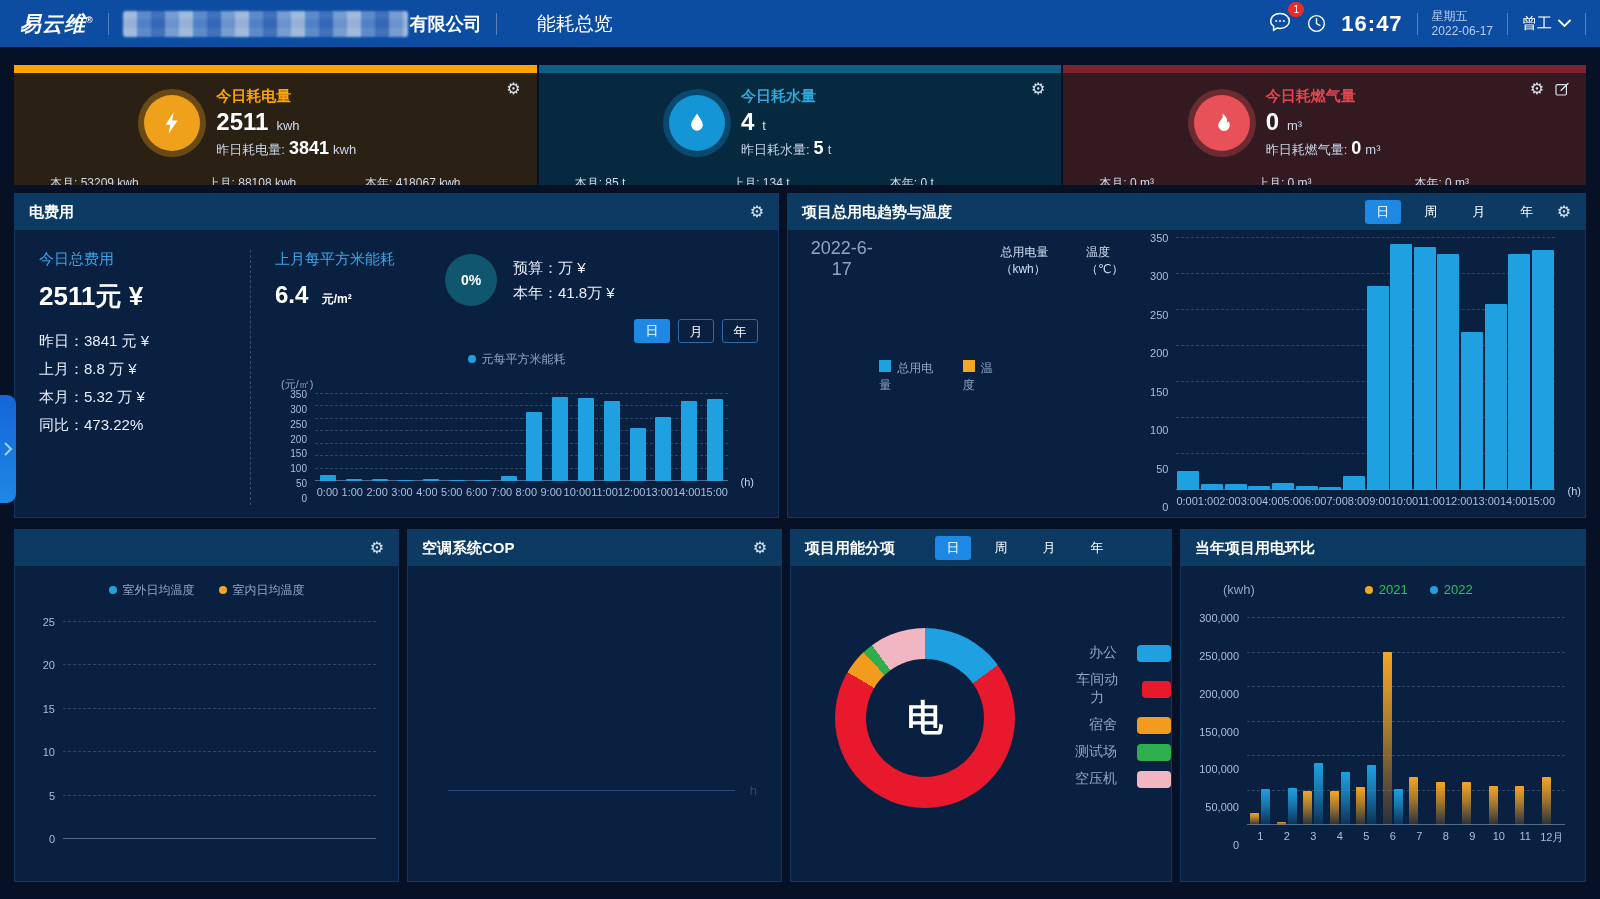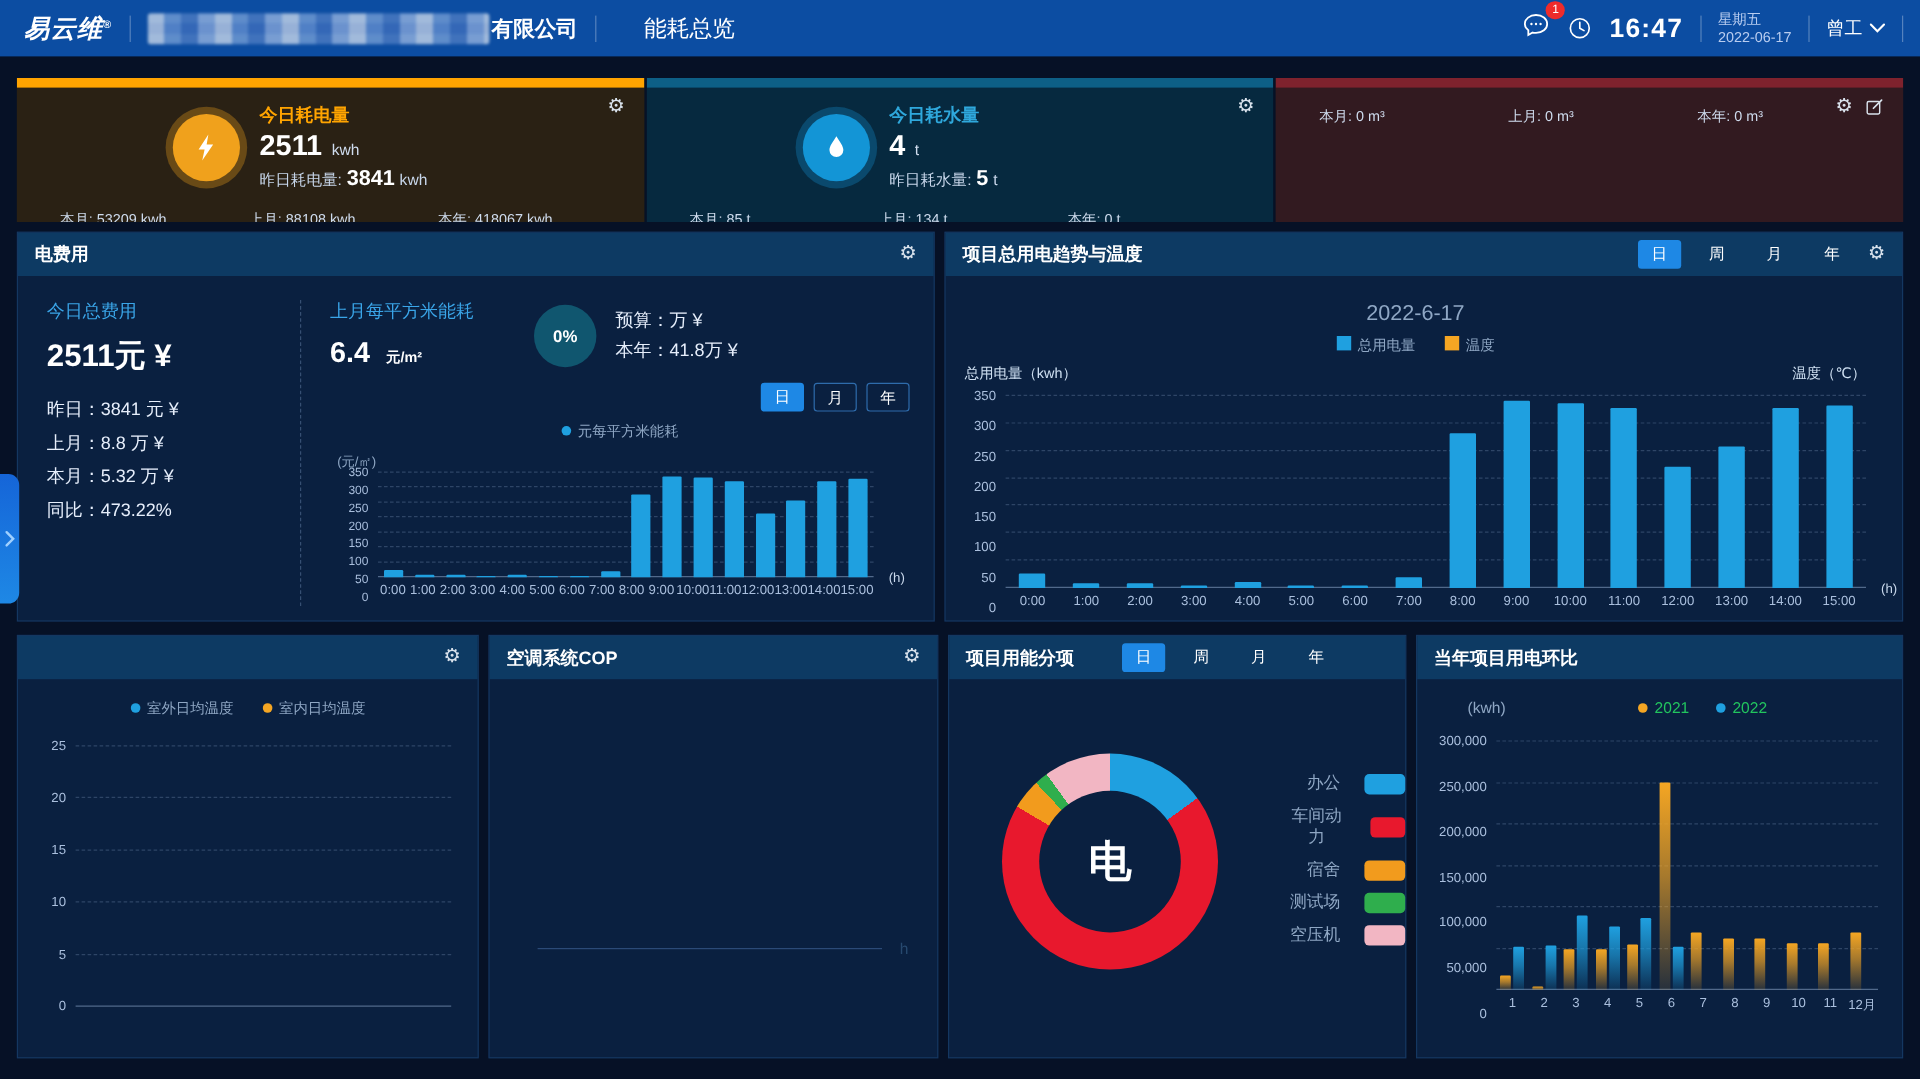--- a/index.html
+++ b/index.html
@@ -86,21 +86,21 @@
   .ax-zero{ position:absolute; left:0; right:0; border-top:1px solid rgba(140,165,200,.55); }
   .ax-bars{ position:absolute; left:0; right:0; top:0; bottom:0; display:flex; align-items:flex-end; }
   .ax-cell{ flex:1; display:flex; align-items:flex-end; justify-content:center; height:100%; gap:2px; }
   .ax-bar{ border-radius:1px 1px 0 0; }
   .ax-x{ display:flex; padding-top:5px; }
   .ax-x span{ flex:1; text-align:center; font-size:11px; color:#aabfdd; white-space:nowrap; }
   .ax-xunit{ position:absolute; right:-26px; bottom:-7px; font-size:11px; color:#c9d8ec; }
   .chart-cost{ height:104px; margin:26px 30px 0 6px; }
   .chart-cost .ax-y .ax-tick{ font-size:10px; }
   
-  .trend-body{ display:flex; flex-direction:column; padding:21px 30px 10px 16px; }
+  .trend-body{ display:flex; padding:8px 30px 10px 16px; }
   .chart-date{ text-align:center; font-size:18px; color:#8fa7c4; }
   .axis-units{ display:flex; justify-content:space-between; font-size:12px; color:#cfe0f2; margin:6px 0 10px 0; }
   .chart-trend{ flex:1; }
   
   .chart-temp{ position:absolute; top:56px; left:14px; right:22px; bottom:42px; }
   .cop-axis{ position:absolute; left:40px; right:46px; bottom:90px; border-top:1px solid #2b4a77; }
   .cop-h{ position:absolute; right:24px; bottom:83px; font-size:13px; color:#27496f; }
   .bd-body{ display:flex; }
   .donut-wrap{ position:relative; width:180px; height:180px; margin:62px 0 0 44px; }
   .donut{ width:180px; height:180px; border-radius:50%; }
@@ -221,20 +221,32 @@
 
     <div class="kpi-card" style="--bg: #321a20; --strip: #7e222d; --accent: #e2454f; --iconbg: #e85157; --iconring: rgba(232,81,87,0.32);">
       <div class="kpi-strip"></div>
       <div class="kpi-gears">
         <span class="gear">⚙</span>
         <svg width="16" height="16" viewBox="0 0 20 20">
             <rect x="2.5" y="4.5" width="13" height="13" rx="1.5" fill="none" stroke="#d9e2ec" stroke-width="1.5"></rect>
             <path d="M9 11.5L17.5 3" stroke="#d9e2ec" stroke-width="1.8" stroke-linecap="round"></path>
           </svg>
       </div>
+      <div class="kpi-main">
+        <div class="kpi-icon">
+          <svg width="24" height="24" viewBox="0 0 24 24">
+              <path d="M12.3 2.5c1.2 3.4-.3 5.2-1.7 6.8-1.4 1.6-2.4 3.1-2.4 5A5.8 5.8 0 0 0 19.8 14c0-1.3-.5-2.6-1.2-3.7-.9 1.1-1.9 1.5-1.9 1.5 1-2.6.4-6-4.4-9.3z" fill="#fff"></path>
+            </svg>
+        </div>
+        <div class="kpi-texts">
+          <div class="kpi-title">今日耗燃气量</div>
+          <div class="kpi-valrow"><span class="kpi-value">0</span><span class="kpi-unit">m³</span></div>
+          <div class="kpi-yest"><span>昨日耗燃气量:</span><b>0</b><span>m³</span></div>
+        </div>
+      </div>
       <div class="kpi-stats">
         <span>本月: 0 m³</span>
         <span>上月: 0 m³</span>
         <span>本年: 0 m³</span>
       </div>
     </div>
   </section>
 
   <section class="row2">
 

